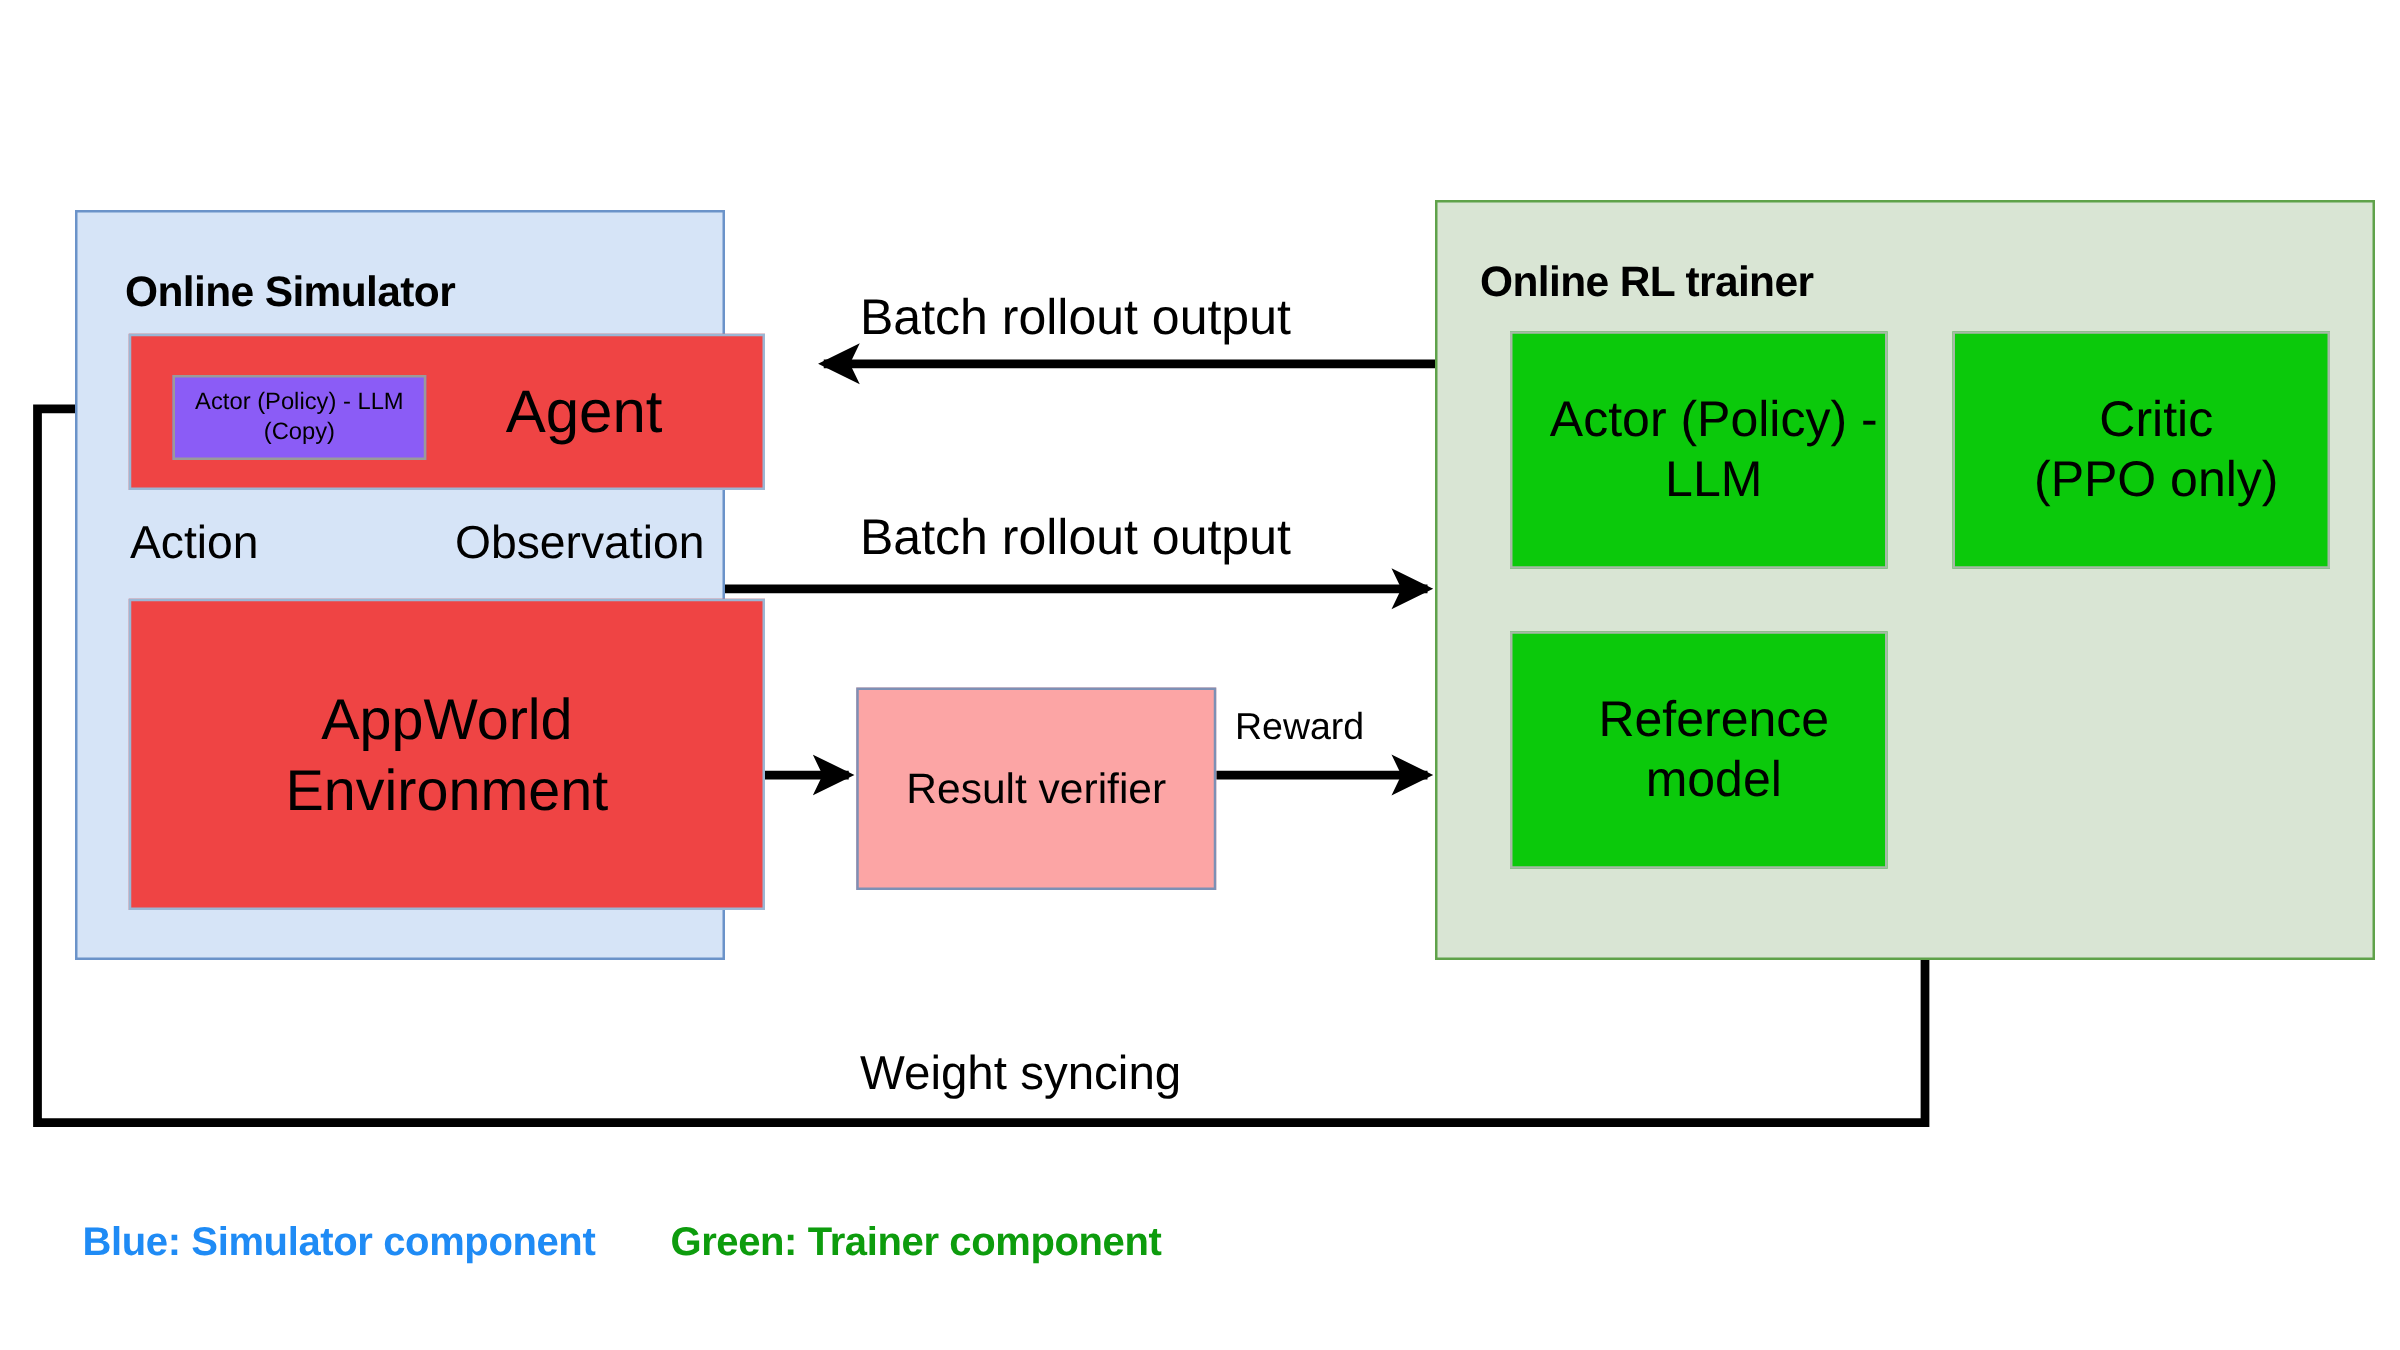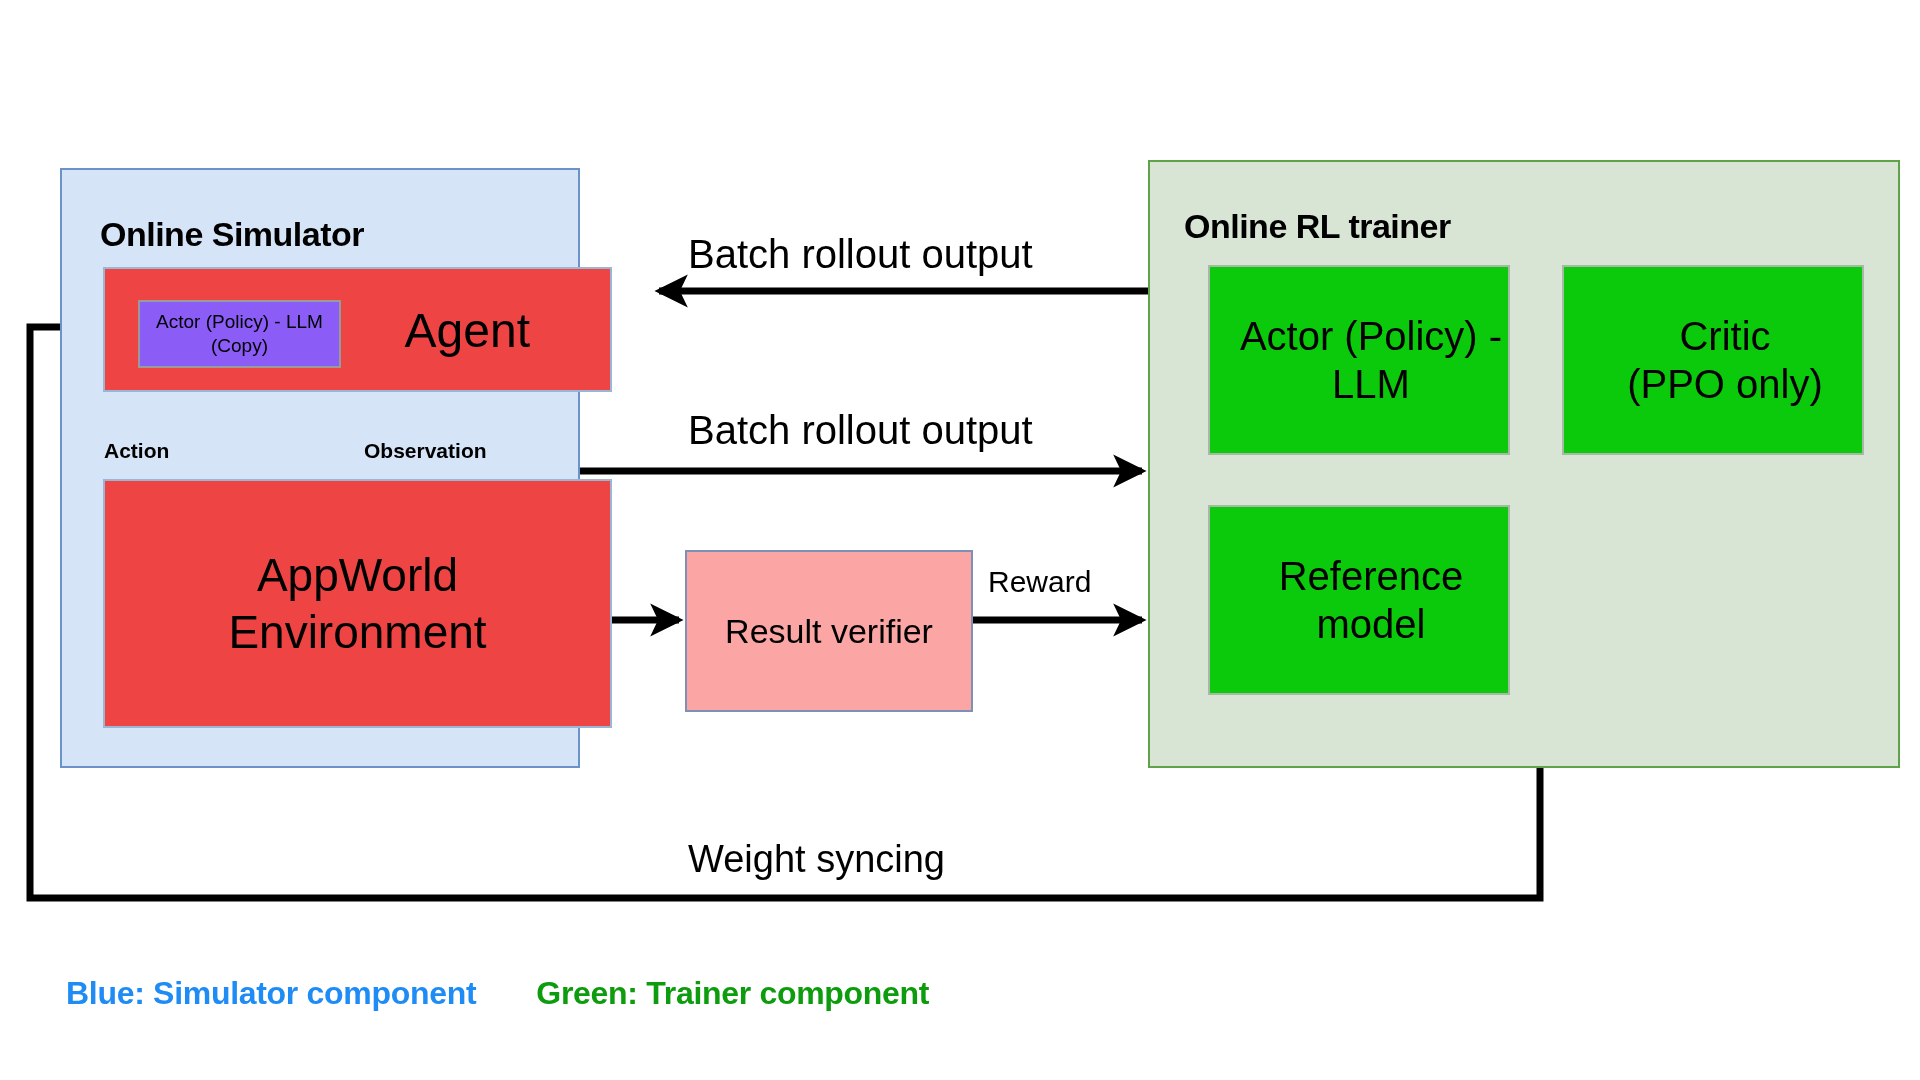--- a/index.html
+++ b/index.html
@@ -127,24 +127,23 @@
   }
 
   
   .flow-label {
     position: absolute;
     font-size: 40px;
     white-space: nowrap;
   }
   .bold-label {
     position: absolute;
-    font-size: 21px;
-    font-weight: bold;
-    white-space: nowrap;
-    margin-top: 26px;
+    font-size: 37px;
+    font-weight: normal;
+    white-space: nowrap;
   }
   .reward-label {
     position: absolute;
     font-size: 30px;
     white-space: nowrap;
   }
   .weight-label {
     position: absolute;
     font-size: 38px;
     white-space: nowrap;

